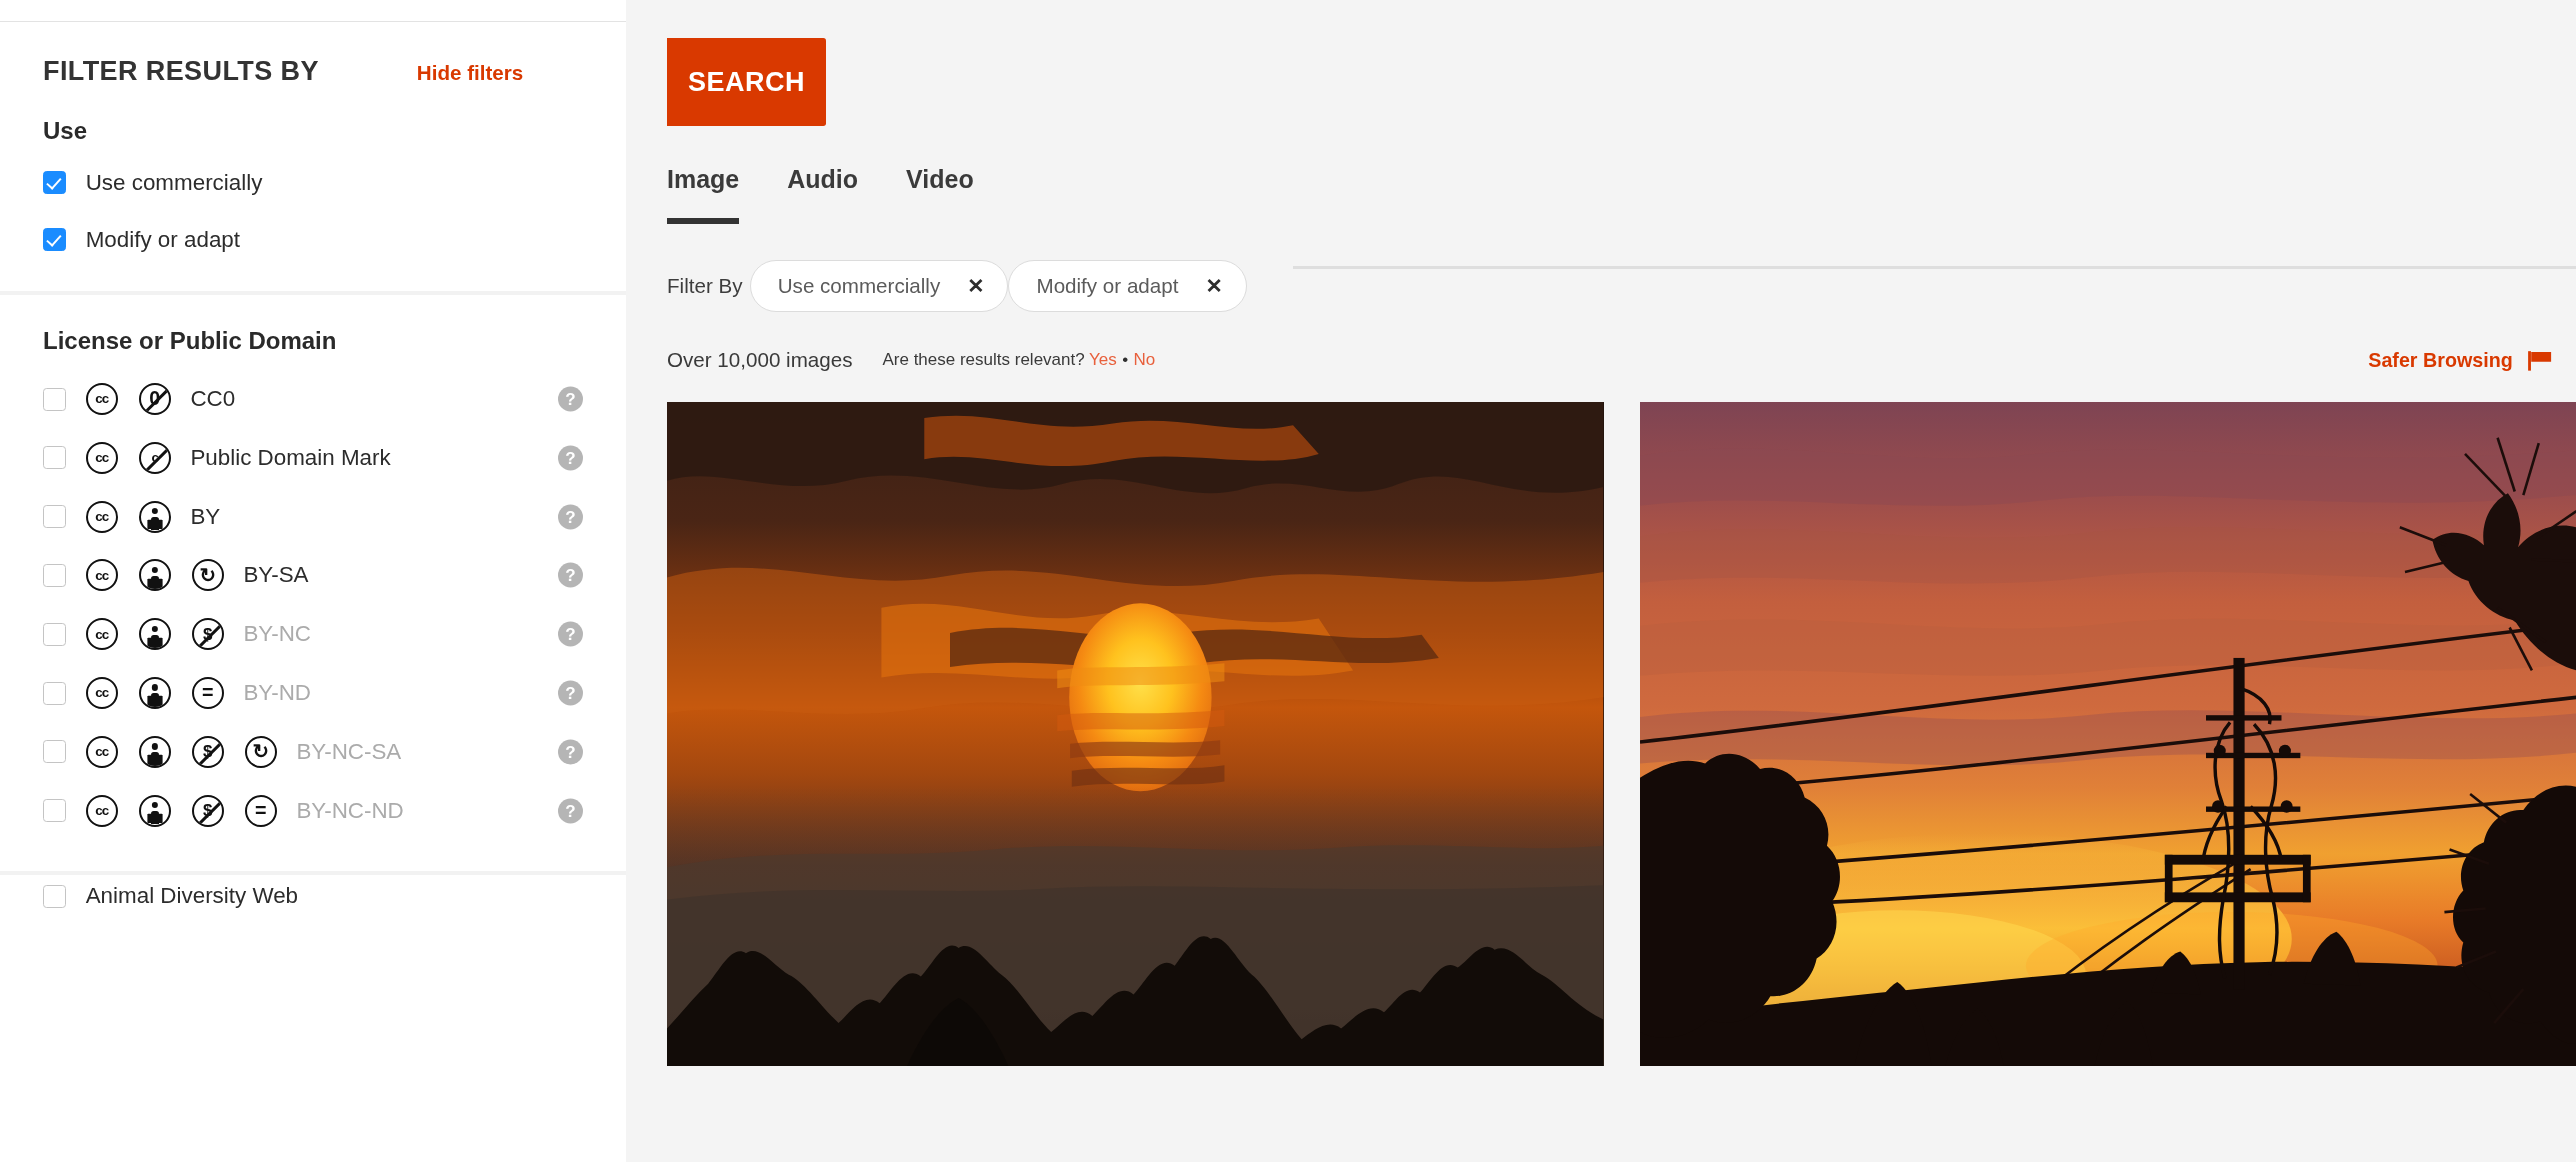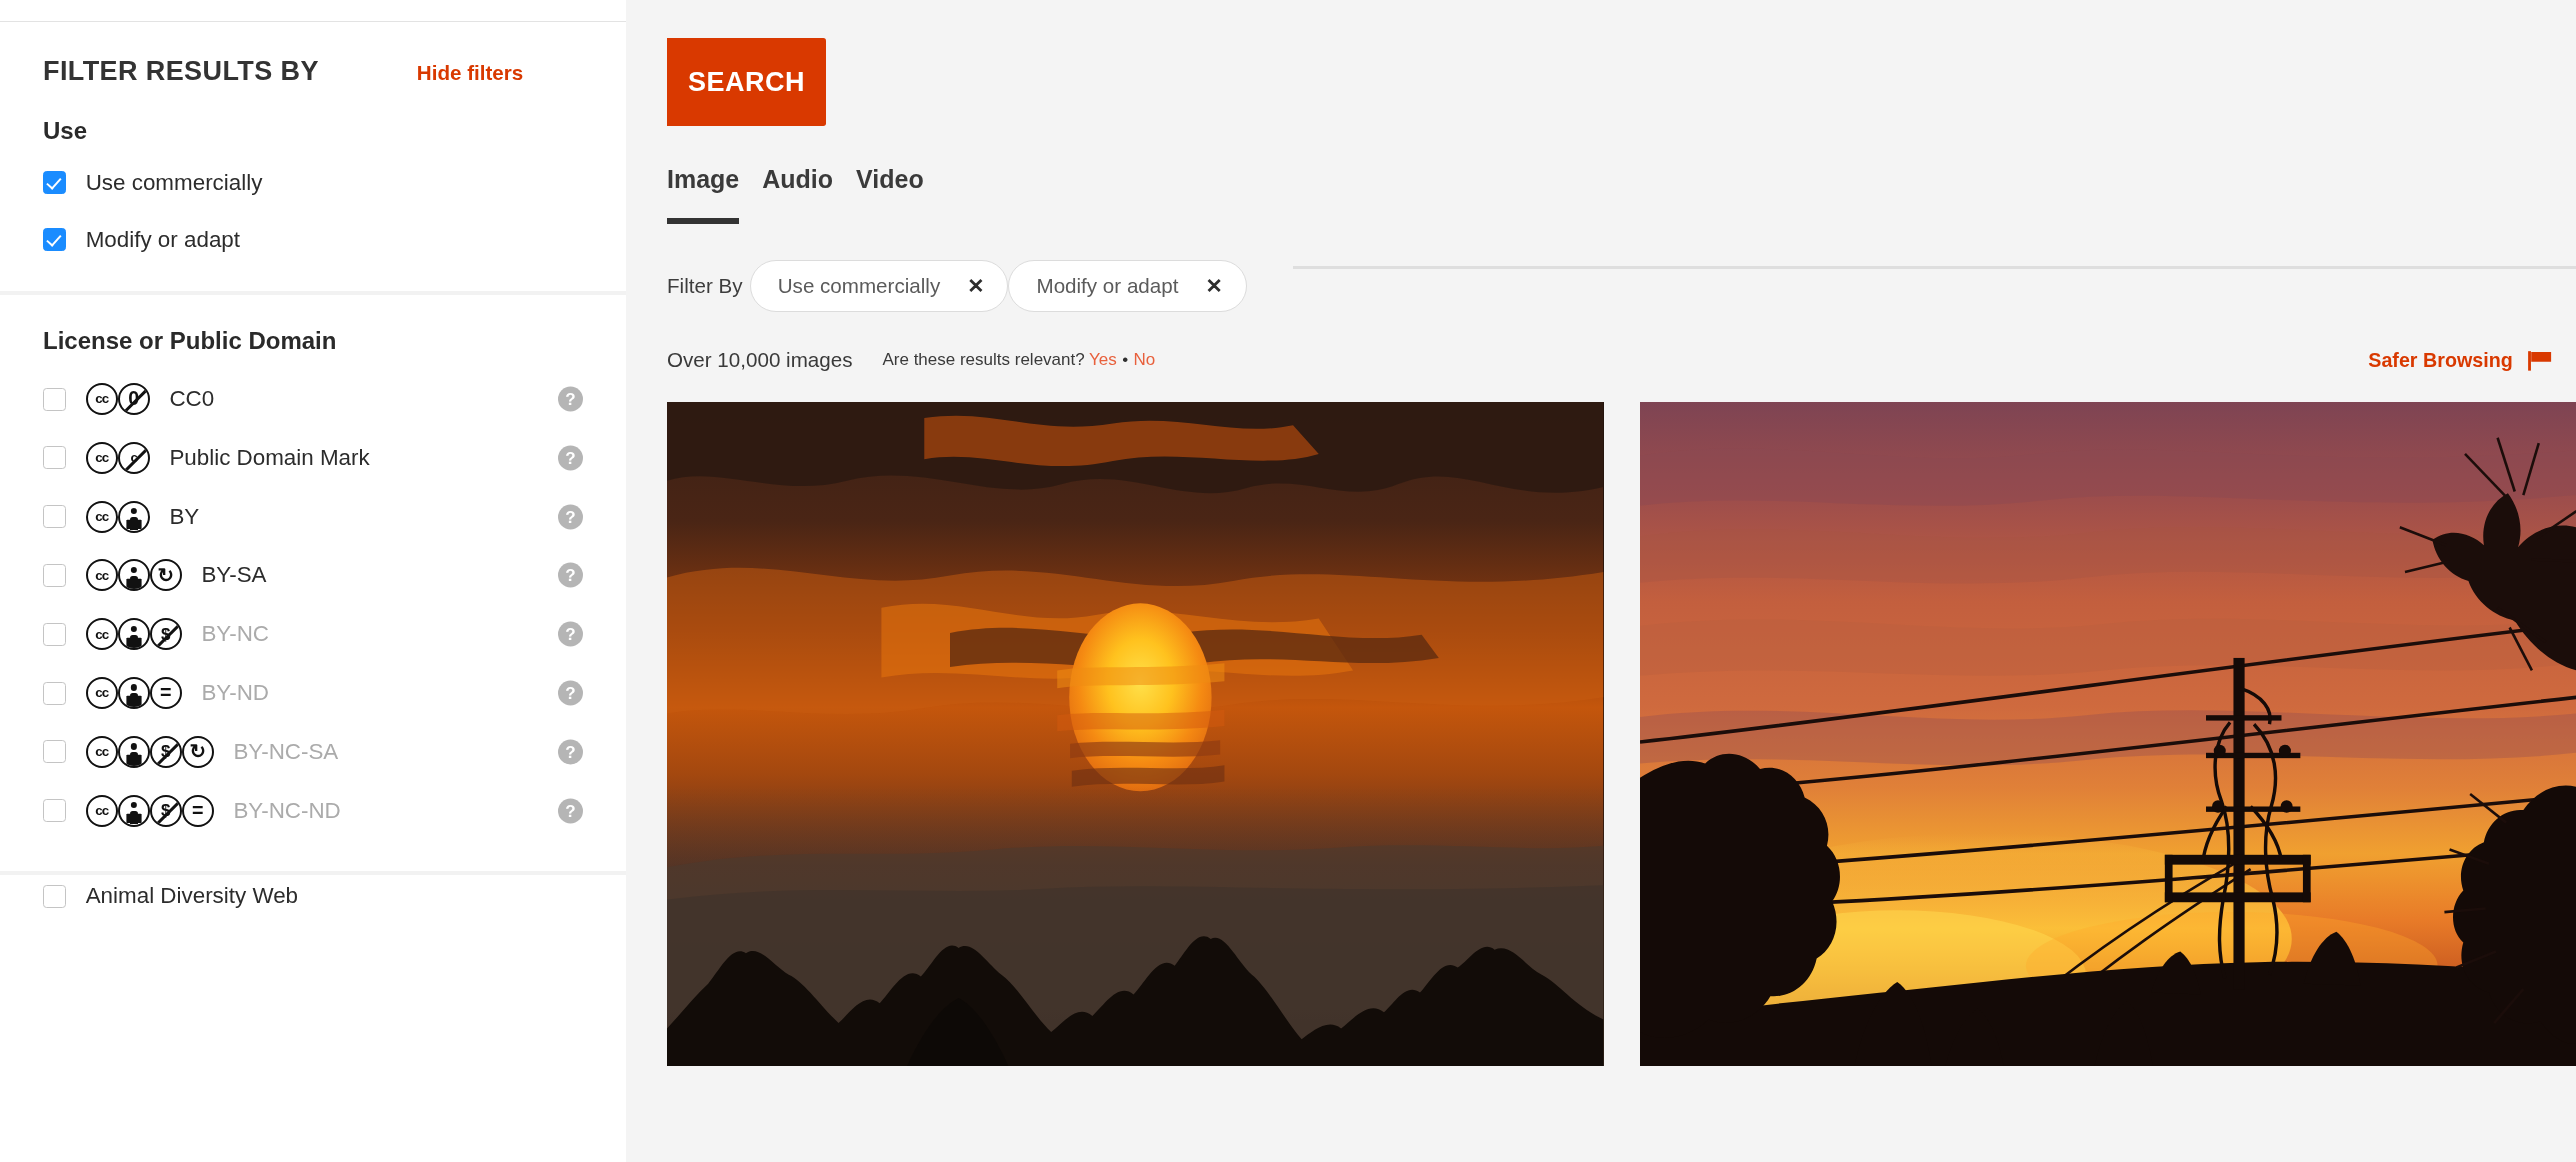--- a/index.html
+++ b/index.html
@@ -65,21 +65,21 @@
     content: ""; position: absolute;
     left: 6.3px; top: 2.7px; width: 6.3px; height: 11.6px;
     border: solid #ffffff; border-width: 0 2.7px 2.7px 0;
     transform: rotate(42deg);
   }
   .check-label {
     font-size: 22.4px; color: #2c2c2c; margin-left: 19.7px; white-space: nowrap;
   }
   .check-label.dim { color: #ababab; }
 
-  .cc-icons { display: flex; align-items: center; margin-left: 19.7px; gap: 0; }
+  .cc-icons { display: flex; align-items: center; margin-left: 19.7px; gap: 21px; }
   .cc-badge {
     width: 32px; height: 32px; border-radius: 50%;
     border: 2.7px solid #111; background: #fff;
     display: flex; align-items: center; justify-content: center;
     font-size: 15px; font-weight: bold; color: #111;
     line-height: 1; flex: 0 0 32px; position: relative; overflow: hidden;
   }
   .cc-badge.cc { font-size: 13.4px; letter-spacing: -0.9px; }
   .cc-badge.zero { font-size: 19.7px; }
   .cc-badge.by::after {
@@ -131,21 +131,21 @@
   .search-btn {
     width: 159px; height: 88px; background: #d93900;
     color: #fff; font-size: 27px; font-weight: bold;
     letter-spacing: 0.5px;
     display: flex; align-items: center; justify-content: center;
     border: none; cursor: pointer; border-radius: 0 2.7px 2.7px 0;
     font-family: "Liberation Sans", sans-serif;
   }
 
   .tabs {
-    display: flex; align-items: center; gap: 23px;
+    display: flex; align-items: center; gap: 48px;
     margin: 39px 0 0 41px; position: relative;
   }
   .tab {
     font-size: 25px; font-weight: bold; color: #3a3a3a;
     padding-bottom: 30px; cursor: pointer; position: relative;
   }
   .tab.active::after {
     content:""; position: absolute; left: 0; right: 0; bottom: 0;
     height: 6.3px; background: #333333;
   }

